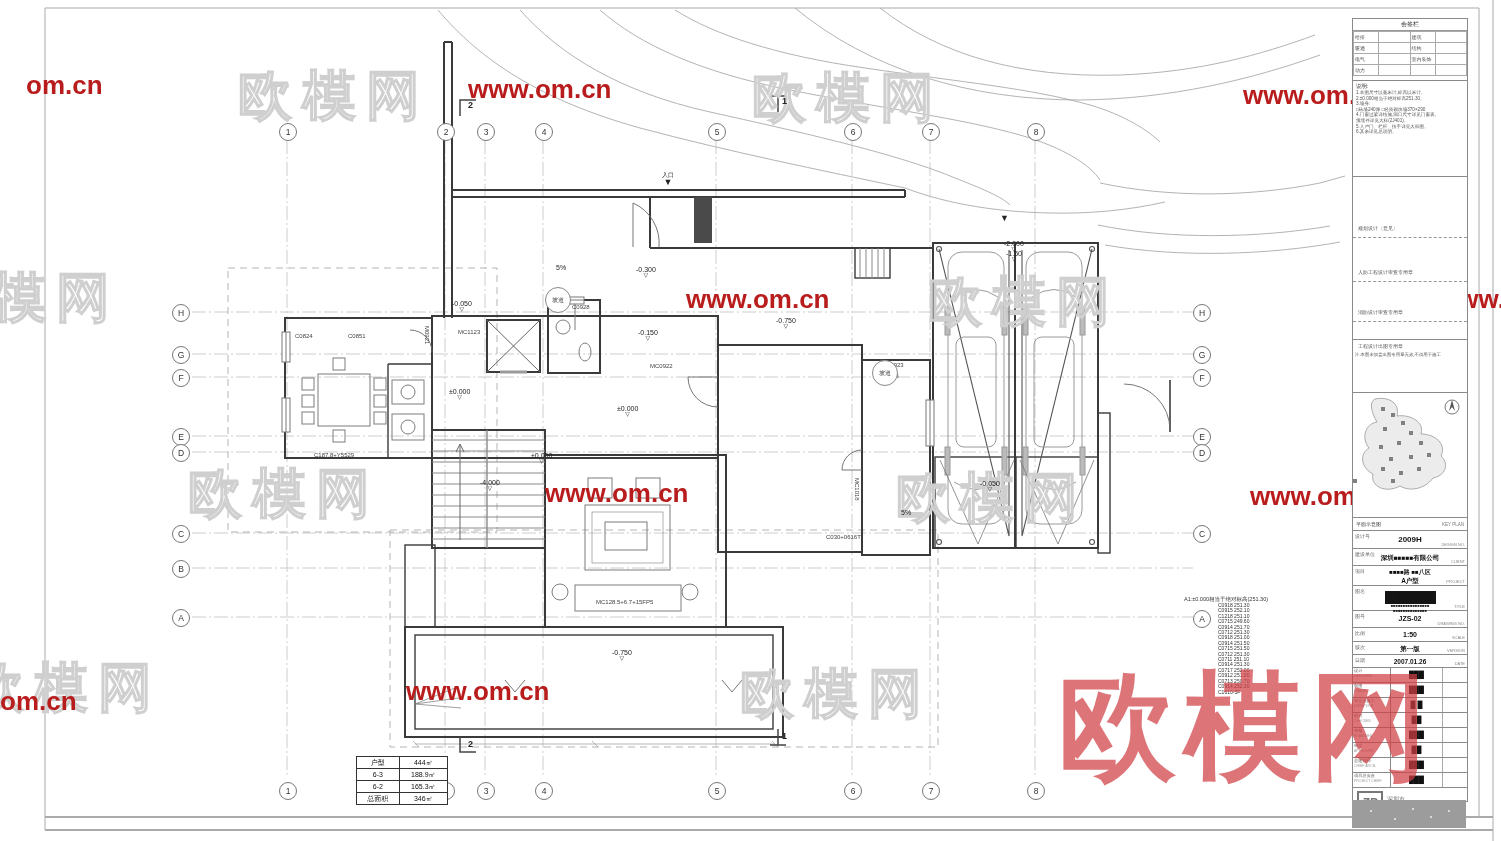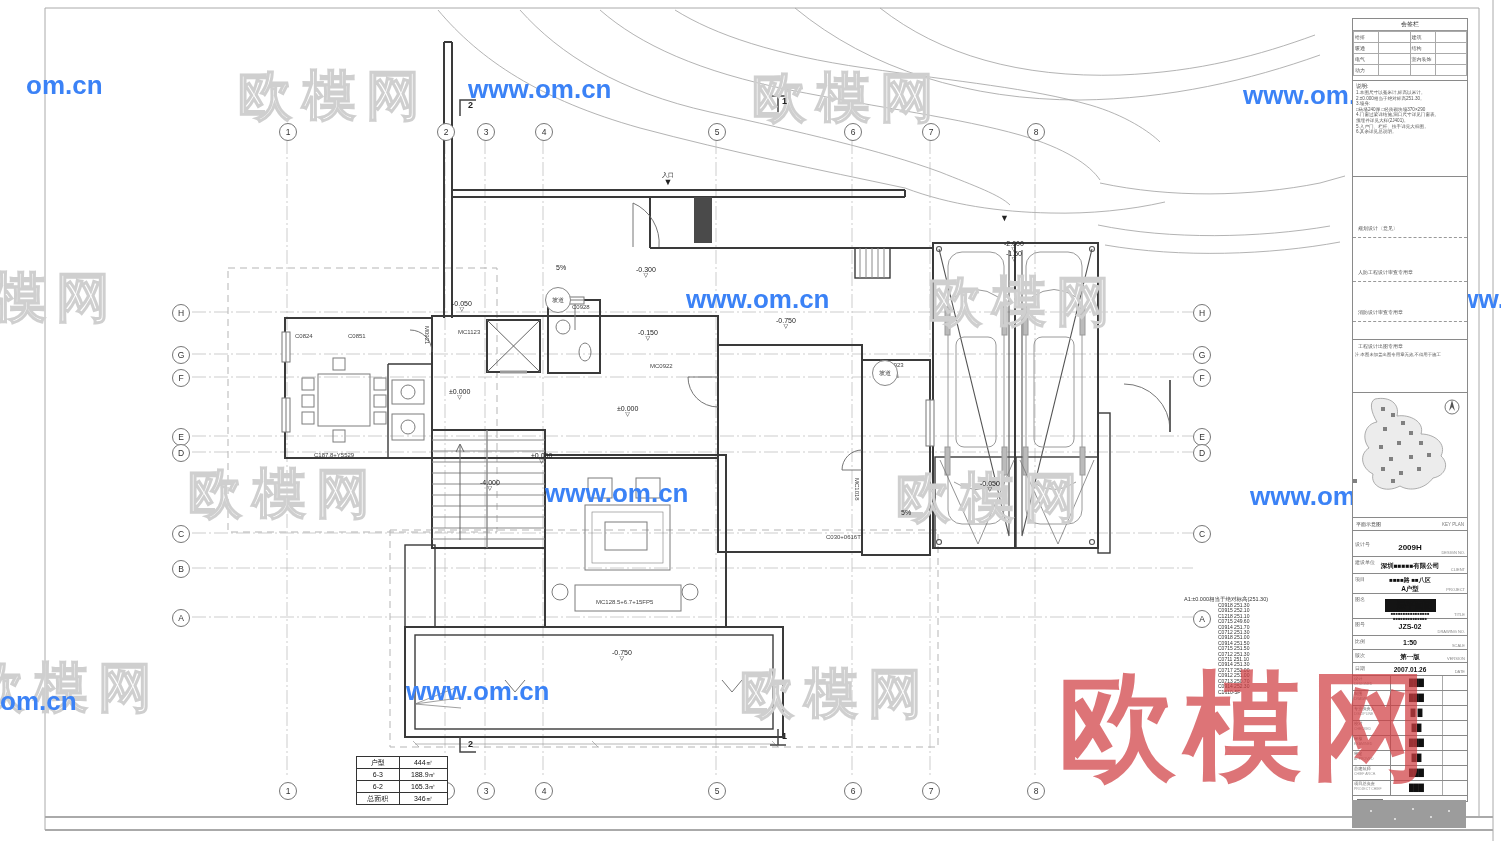--- a/index.html
+++ b/index.html
@@ -2,21 +2,21 @@
 <html><head>
 <meta charset="utf-8">
 <style>
   html,body{margin:0;padding:0;width:1501px;height:841px;background:#fff;overflow:hidden;
     font-family:"Liberation Sans","DejaVu Sans",sans-serif;}
   #sheet{position:absolute;inset:0;width:1501px;height:841px;}
   svg{position:absolute;left:0;top:0;}
   
   .wm-outline{position:absolute;font-size:54px;font-weight:bold;letter-spacing:10px;
     color:rgba(255,255,255,0.05);-webkit-text-stroke:1.3px #cfcfcf;white-space:nowrap;z-index:3;}
-  .wm-url{position:absolute;font-size:26px;font-weight:bold;color:#3b82f6;white-space:nowrap;z-index:3;}
+  .wm-url{position:absolute;font-size:26px;font-weight:bold;color:#b91c1c;white-space:nowrap;z-index:3;}
   .wm-red{position:absolute;font-size:118px;font-weight:bold;letter-spacing:8px;
     color:rgba(208,62,66,0.72);white-space:nowrap;z-index:9;}
   
   .bubble{position:absolute;width:16px;height:16px;border:1px solid #777;border-radius:50%;
     font-size:8.5px;line-height:16px;text-align:center;color:#333;background:#fff;z-index:5;}
   .level{position:absolute;font-size:7px;color:#222;white-space:nowrap;z-index:5;text-align:center;}
   .level .tri{display:block;font-size:6px;line-height:4px;color:#333;}
   .code{position:absolute;font-size:6px;color:#444;white-space:nowrap;z-index:5;}
   .code.v{transform:rotate(90deg);transform-origin:left top;}
   .ramp{position:absolute;width:24px;height:24px;border:1px solid #888;border-radius:50%;
@@ -369,21 +369,21 @@
         <circle cx="99" cy="14" r="7" fill="none" stroke="#555" stroke-width="0.8"></circle>
         <path d="M99,7 L96,18 L99,14 L102,18 Z" fill="#555"></path>
       </g>
     </svg>
     <div class="cap">
       <span class="c1">平面示意图</span>
       <span class="c2">KEY PLAN</span>
     </div>
   </div>
 
-  <div class="inforow" style="height:18px;margin-top:8px;">
+  <div class="inforow" style="height:18px;">
     <span class="lab">设计号</span>
     <div class="val" style="font-size:8px;padding-top:4px;">2009H</div>
     <span class="en">DESIGN NO.</span>
   </div>
   <div class="inforow" style="height:17px;">
     <span class="lab">建设单位</span>
     <div class="val" style="font-size:6.5px;padding-top:5px;">深圳■■■■■有限公司</div>
     <span class="en">CLIENT</span>
   </div>
   <div class="inforow" style="height:20px;">

